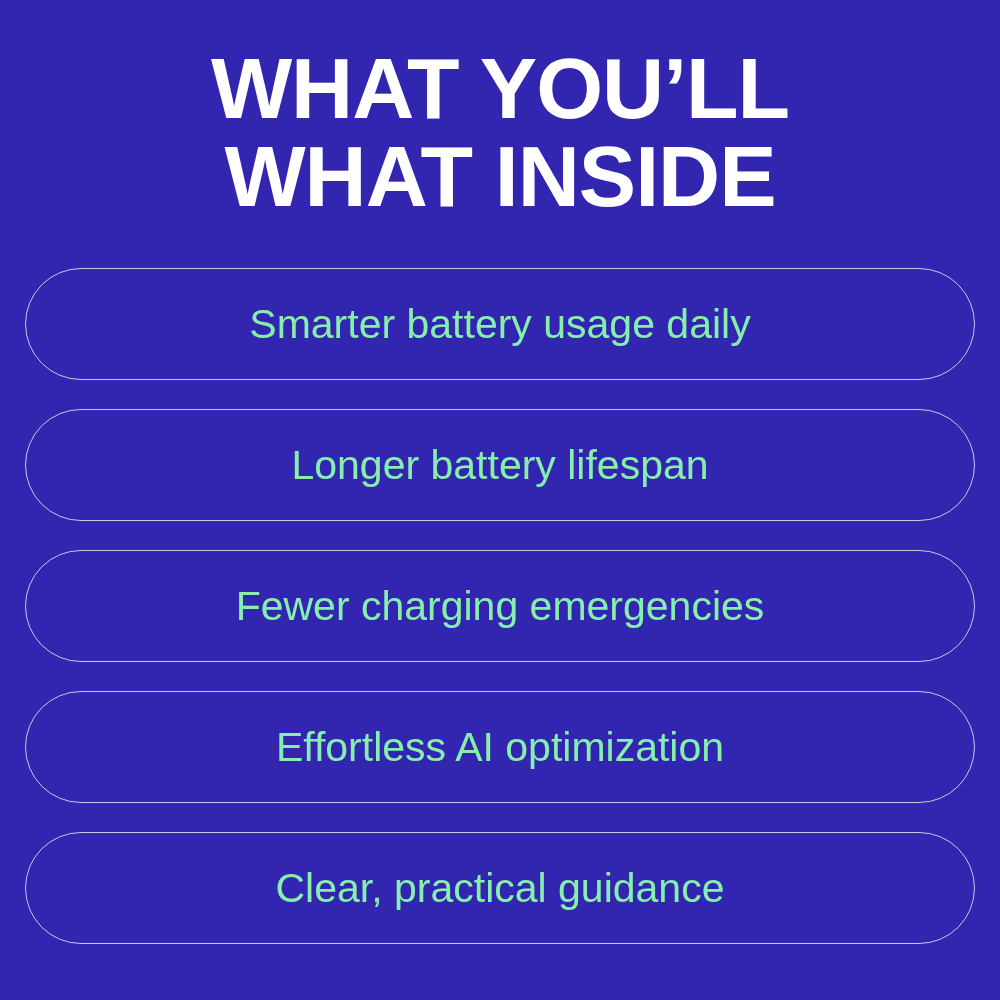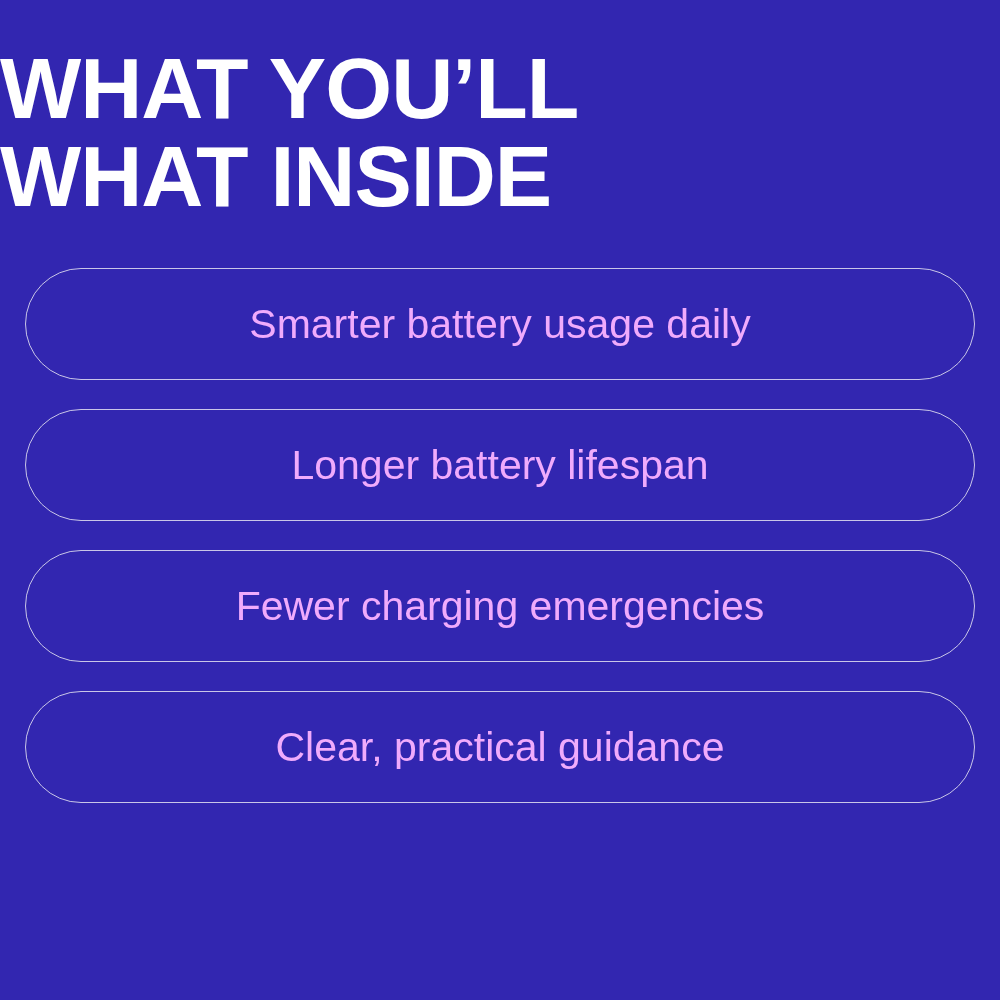--- a/index.html
+++ b/index.html
@@ -21,21 +21,21 @@
     box-sizing: border-box;
     display: flex;
     flex-direction: column;
   }
   
   .title-block {
     position: absolute;
     left: 0;
     top: 44px;
     width: 1000px;
-    text-align: left;
+    text-align: center;
   }
   .title-line {
     display: block;
     color: #ffffff;
     font-family: "Liberation Sans", sans-serif;
     font-weight: 700;
     font-size: 86px;
     line-height: 88px;
     letter-spacing: -1px;
     white-space: nowrap;
@@ -56,21 +56,21 @@
     background: transparent;
     display: flex;
     align-items: center;
     justify-content: center;
     margin-bottom: 29px;
   }
   .pill:last-child {
     margin-bottom: 0;
   }
   .pill-label {
-    color: #f0abfc;
+    color: #86efac;
     font-family: "Liberation Sans", sans-serif;
     font-weight: 400;
     font-size: 41px;
     line-height: 48px;
     letter-spacing: 0px;
     white-space: nowrap;
     text-align: left;
   }
 </style>
 </head>
@@ -90,20 +90,23 @@
     </div>
 
     <div class="pill">
       <span class="pill-label">Longer battery lifespan</span>
     </div>
 
     <div class="pill">
       <span class="pill-label">Fewer charging emergencies</span>
     </div>
 
+    <div class="pill">
+      <span class="pill-label">Effortless AI optimization</span>
+    </div>
 
     <div class="pill">
       <span class="pill-label">Clear, practical guidance</span>
     </div>
 
   </div>
 
 </div>
 
 </body></html>

